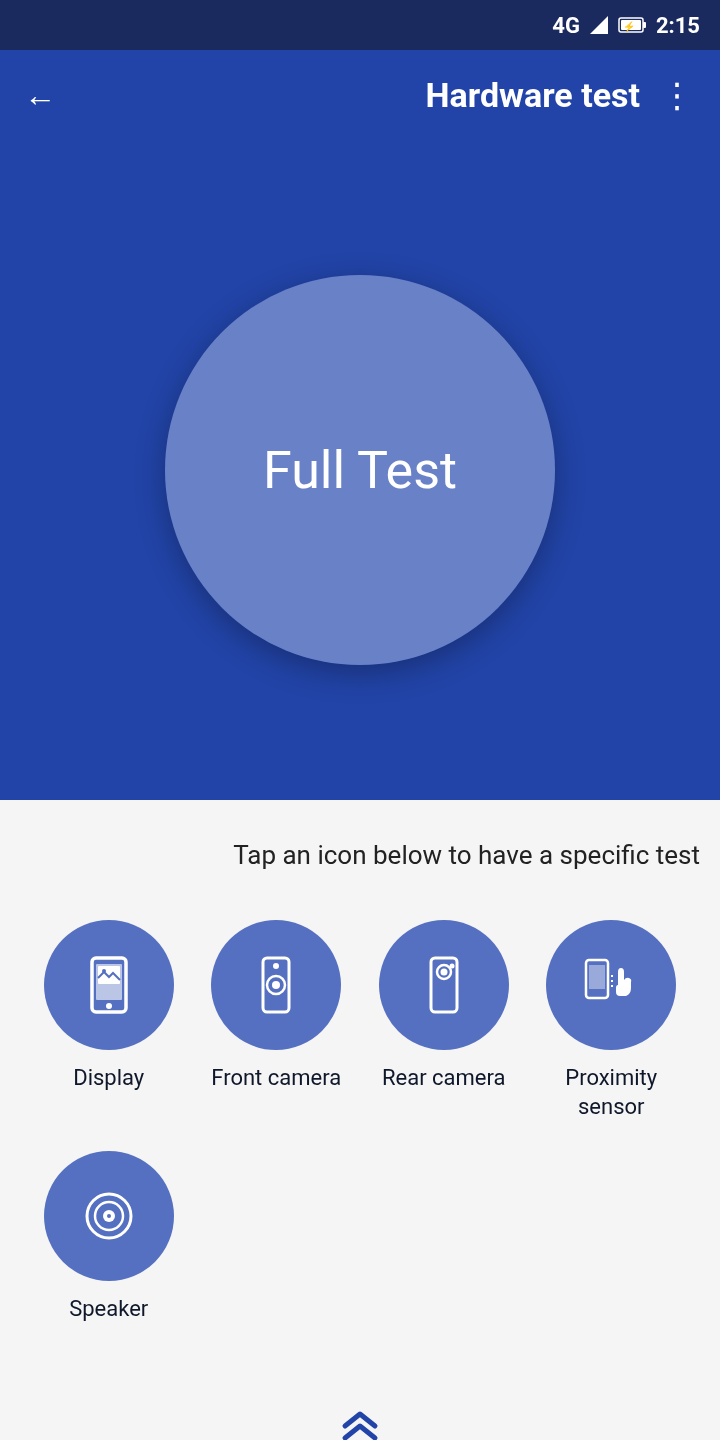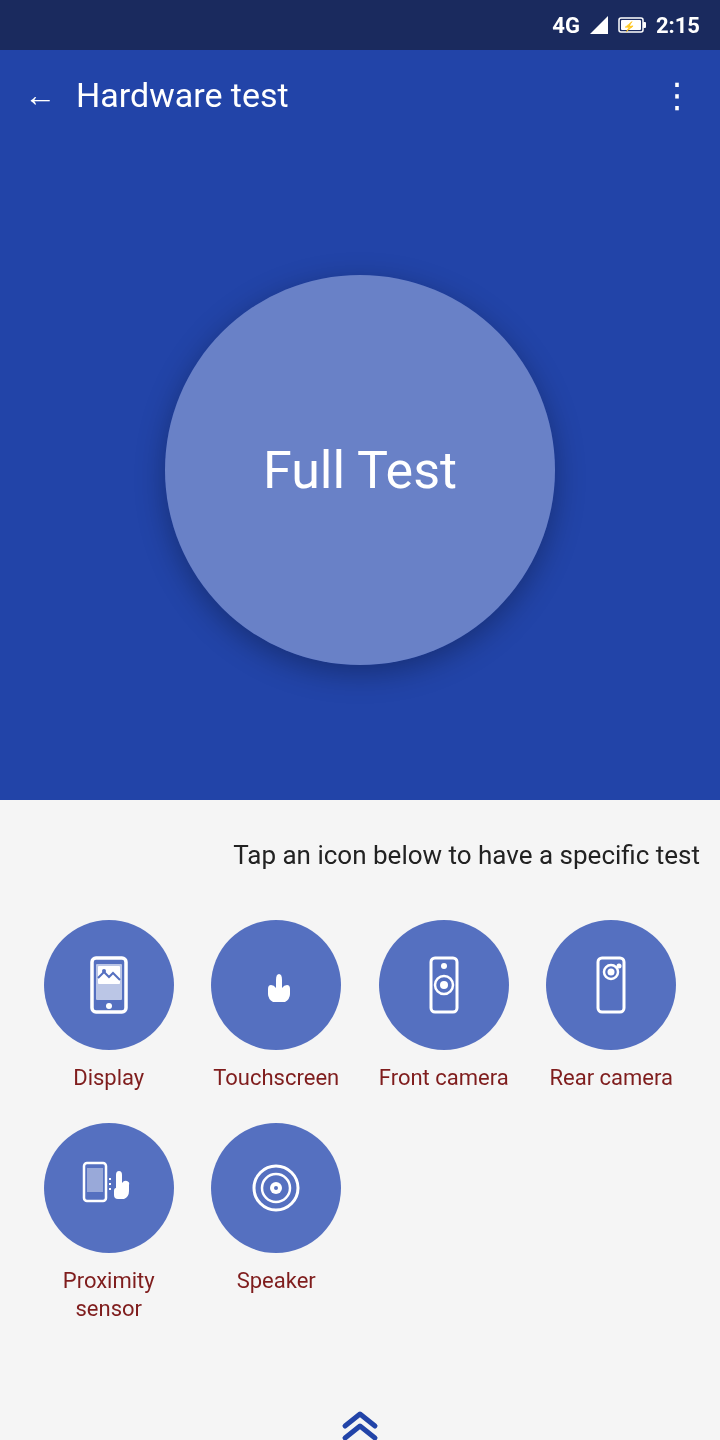--- a/index.html
+++ b/index.html
@@ -45,22 +45,23 @@
       gap: 20px;
     }
     .app-bar-back {
       color: white;
       font-size: 32px;
       cursor: pointer;
     }
     .app-bar-title {
       color: white;
       font-size: 34px;
-      font-weight: normal;
+      font-weight: bold;
       flex: 1;
+      text-align: right;
     }
     .app-bar-menu {
       color: white;
       font-size: 34px;
       cursor: pointer;
       letter-spacing: 2px;
     }
 
     
     .hero-section {
@@ -125,21 +126,21 @@
       display: flex;
       align-items: center;
       justify-content: center;
     }
     .icon-svg {
       width: 70px;
       height: 70px;
     }
     .icon-label {
       font-size: 22px;
-      color: #7f1d1d;
+      color: #0f172a;
       text-align: center;
       line-height: 1.3;
     }
 
     
     .scroll-indicator {
       display: flex;
       justify-content: center;
       padding: 20px 0 30px;
     }
@@ -198,30 +199,20 @@
           <circle cx="35" cy="56" r="3" fill="white"></circle>
 
           <rect x="24" y="16" width="22" height="18" rx="1" fill="white"></rect>
           <path d="M24 28 l6-6 5 5 4-4 7 7" fill="none" stroke="#5570c0" stroke-width="2"></path>
           <circle cx="30" cy="21" r="2" fill="#5570c0"></circle>
         </svg>
       </div>
       <span class="icon-label">Display</span>
     </div>
 
-    <div class="icon-item">
-      <div class="icon-circle">
-        <svg class="icon-svg" viewBox="0 0 70 70" fill="none">
-
-          <path d="M35 52 L35 30 Q35 24 38 24 Q41 24 41 30 L41 38 Q43 35 46 35 Q49 35 49 39 L49 44 Q49 49 44 52 Z" fill="white"></path>
-          <path d="M35 38 Q33 35 30 35 Q27 35 27 39 L27 44 Q27 49 32 52 L35 52" fill="white"></path>
-        </svg>
-      </div>
-      <span class="icon-label">Touchscreen</span>
-    </div>
 
 
     <div class="icon-item">
       <div class="icon-circle">
         <svg class="icon-svg" viewBox="0 0 70 70" fill="none">
 
           <rect x="22" y="8" width="26" height="54" rx="4" fill="none" stroke="white" stroke-width="3"></rect>
 
           <circle cx="35" cy="35" r="9" fill="none" stroke="white" stroke-width="2.5"></circle>
           <circle cx="35" cy="35" r="4" fill="white"></circle>

